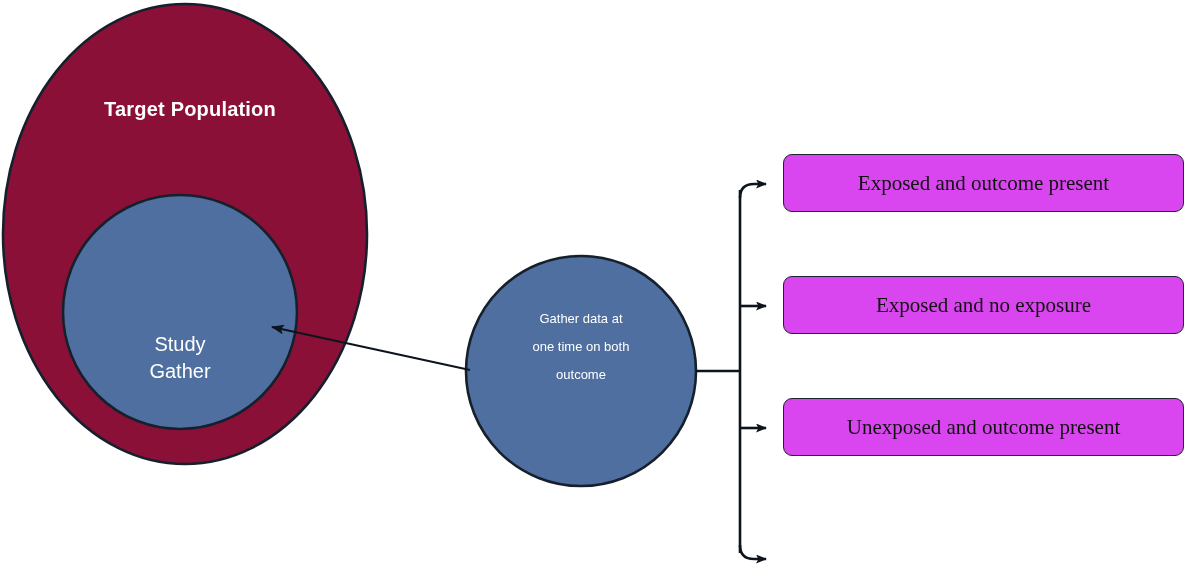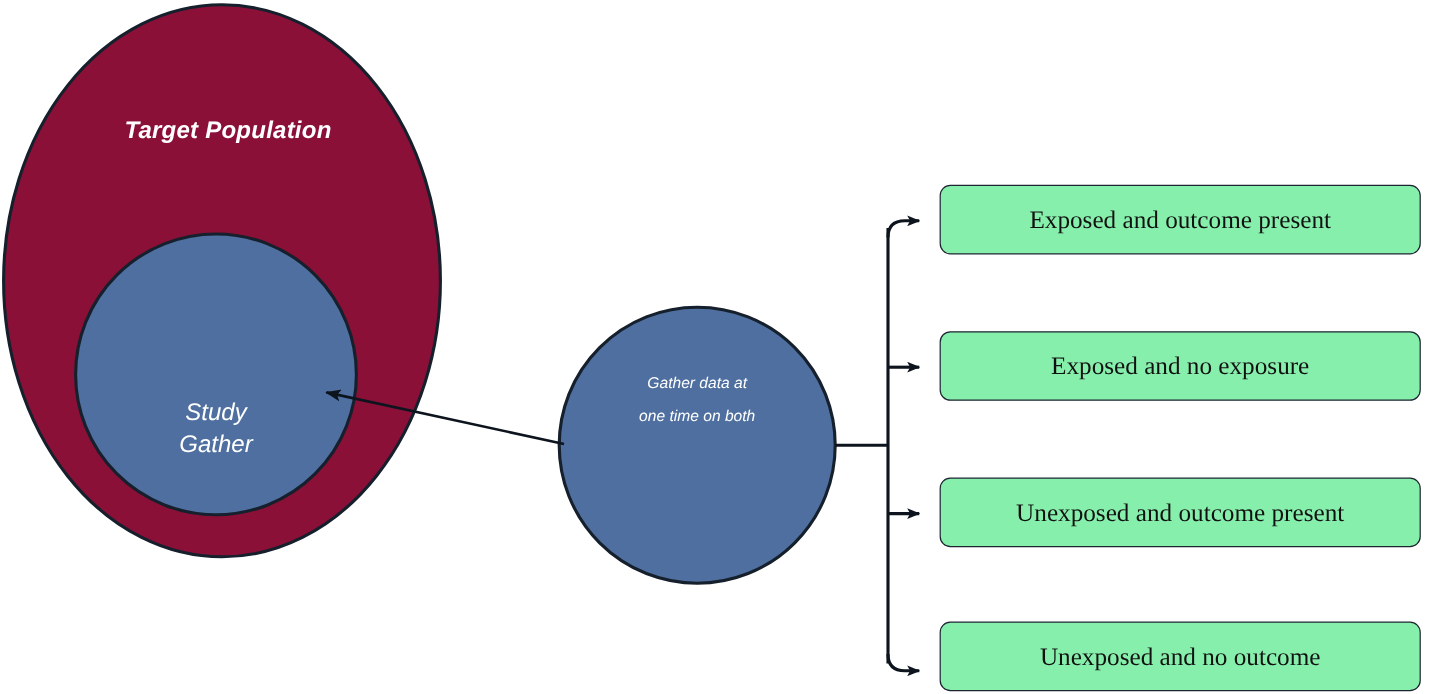--- a/index.html
+++ b/index.html
@@ -19,21 +19,20 @@
     position: absolute;
     left: 0;
     top: 0;
     width: 1200px;
     height: 578px;
   }
   .shape-label {
     position: absolute;
     text-align: center;
     pointer-events: none;
-    font-style: italic;
   }
 
   
   #target-population-label {
     left: 60px;
     top: 98px;
     width: 260px;
     color: #ffffff;
     font-size: 20px;
     font-weight: bold;
@@ -62,21 +61,21 @@
     line-height: 28px;
     font-weight: normal;
   }
 
   .outcome-box {
     position: absolute;
     left: 783px;
     width: 401px;
     height: 58px;
     box-sizing: border-box;
-    background: #86efac;
+    background: #d946ef;
     border: 1.6px solid #1b2430;
     border-radius: 9px;
     display: flex;
     align-items: center;
     justify-content: center;
     color: #111111;
     font-size: 21px;
     font-family: "Liberation Serif", serif;
   }
   #outcome-box-0 { top: 154px; }
@@ -121,28 +120,26 @@
   <div class="shape-label" id="target-population-label">Target Population</div>
 
   <div class="shape-label" id="study-sample-label">
     <div>Study</div>
     <div>Gather</div>
   </div>
 
   <div class="shape-label" id="gather-data-label">
     <div>Gather data at</div>
     <div>one time on both</div>
+    <div>outcome</div>
   </div>
 
   <div class="outcome-box" id="outcome-box-0">
     <span>Exposed and outcome present</span>
   </div>
   <div class="outcome-box" id="outcome-box-1">
     <span>Exposed and no exposure</span>
   </div>
   <div class="outcome-box" id="outcome-box-2">
     <span>Unexposed and outcome present</span>
   </div>
-  <div class="outcome-box" id="outcome-box-3">
-    <span>Unexposed and no outcome</span>
-  </div>
 
 </div>
 
 </body></html>

